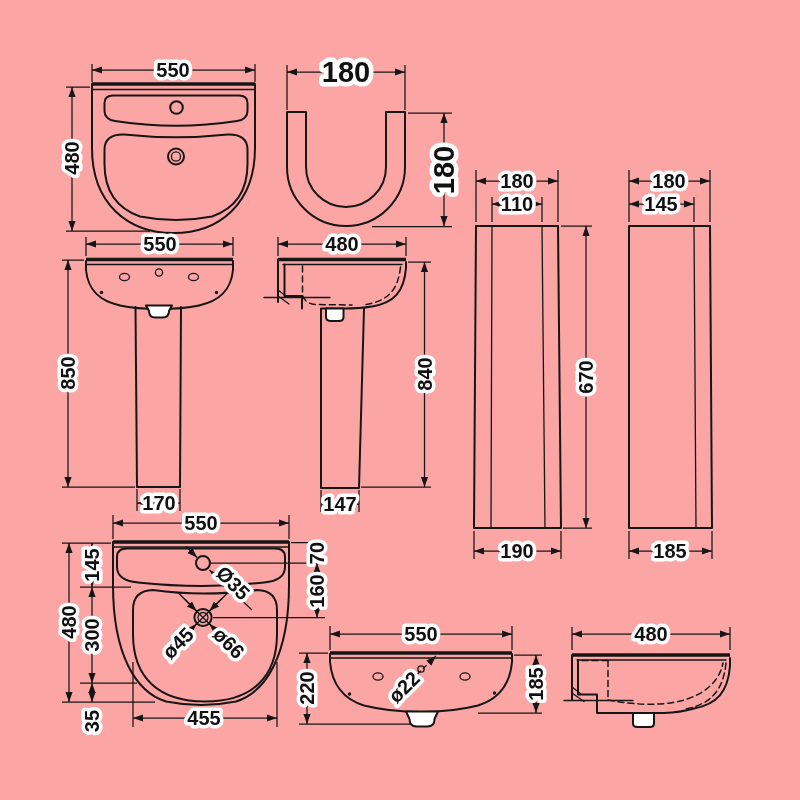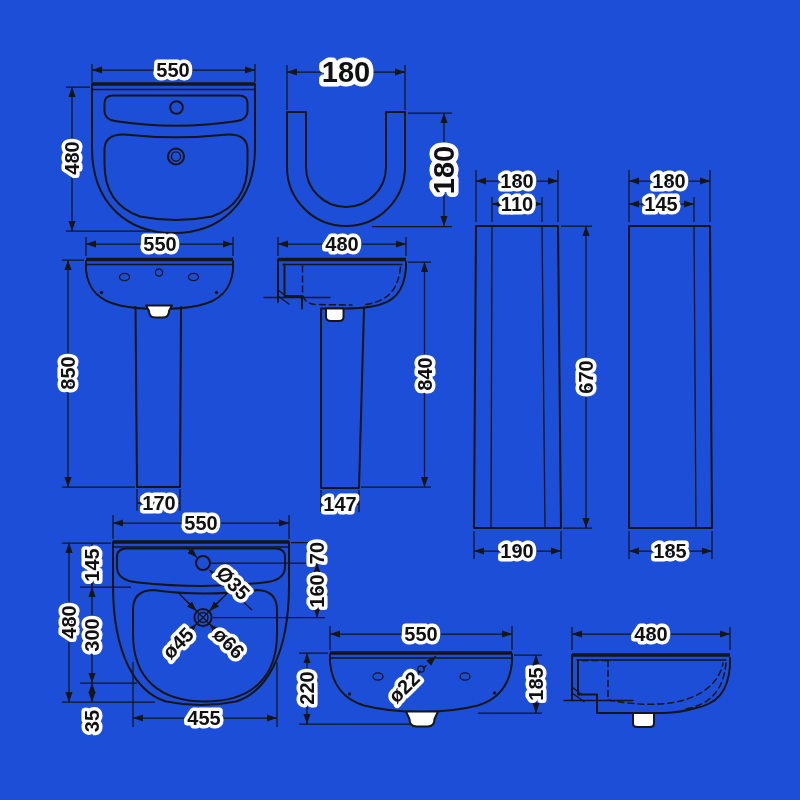--- a/index.html
+++ b/index.html
@@ -1,16 +1,16 @@
 <!DOCTYPE html>
 <html><head>
 <meta charset="utf-8">
 <style>
   html,body{margin:0;padding:0;background:#ffffff;}
-  .stage{width:800px;height:800px;background:#1d4ed8;position:relative;overflow:hidden;
+  .stage{width:800px;height:800px;background:#fca5a5;position:relative;overflow:hidden;
          font-family:"Liberation Sans", sans-serif;}
   svg{display:block;}
   
   .o  {stroke:#161616;stroke-width:2;fill:none;stroke-linecap:round;stroke-linejoin:round;}
   .th {stroke:#161616;stroke-width:3.6;fill:none;stroke-linecap:butt;}
   .tn {stroke:#161616;stroke-width:1.3;fill:none;stroke-linecap:round;}
   .dsh{stroke:#161616;stroke-width:1.5;fill:none;stroke-dasharray:6 4;stroke-linecap:round;}
   
   .dl {stroke:#161616;stroke-width:1.25;fill:none;}
   .fw {fill:#ffffff;stroke:#161616;stroke-width:2;stroke-linejoin:round;}

